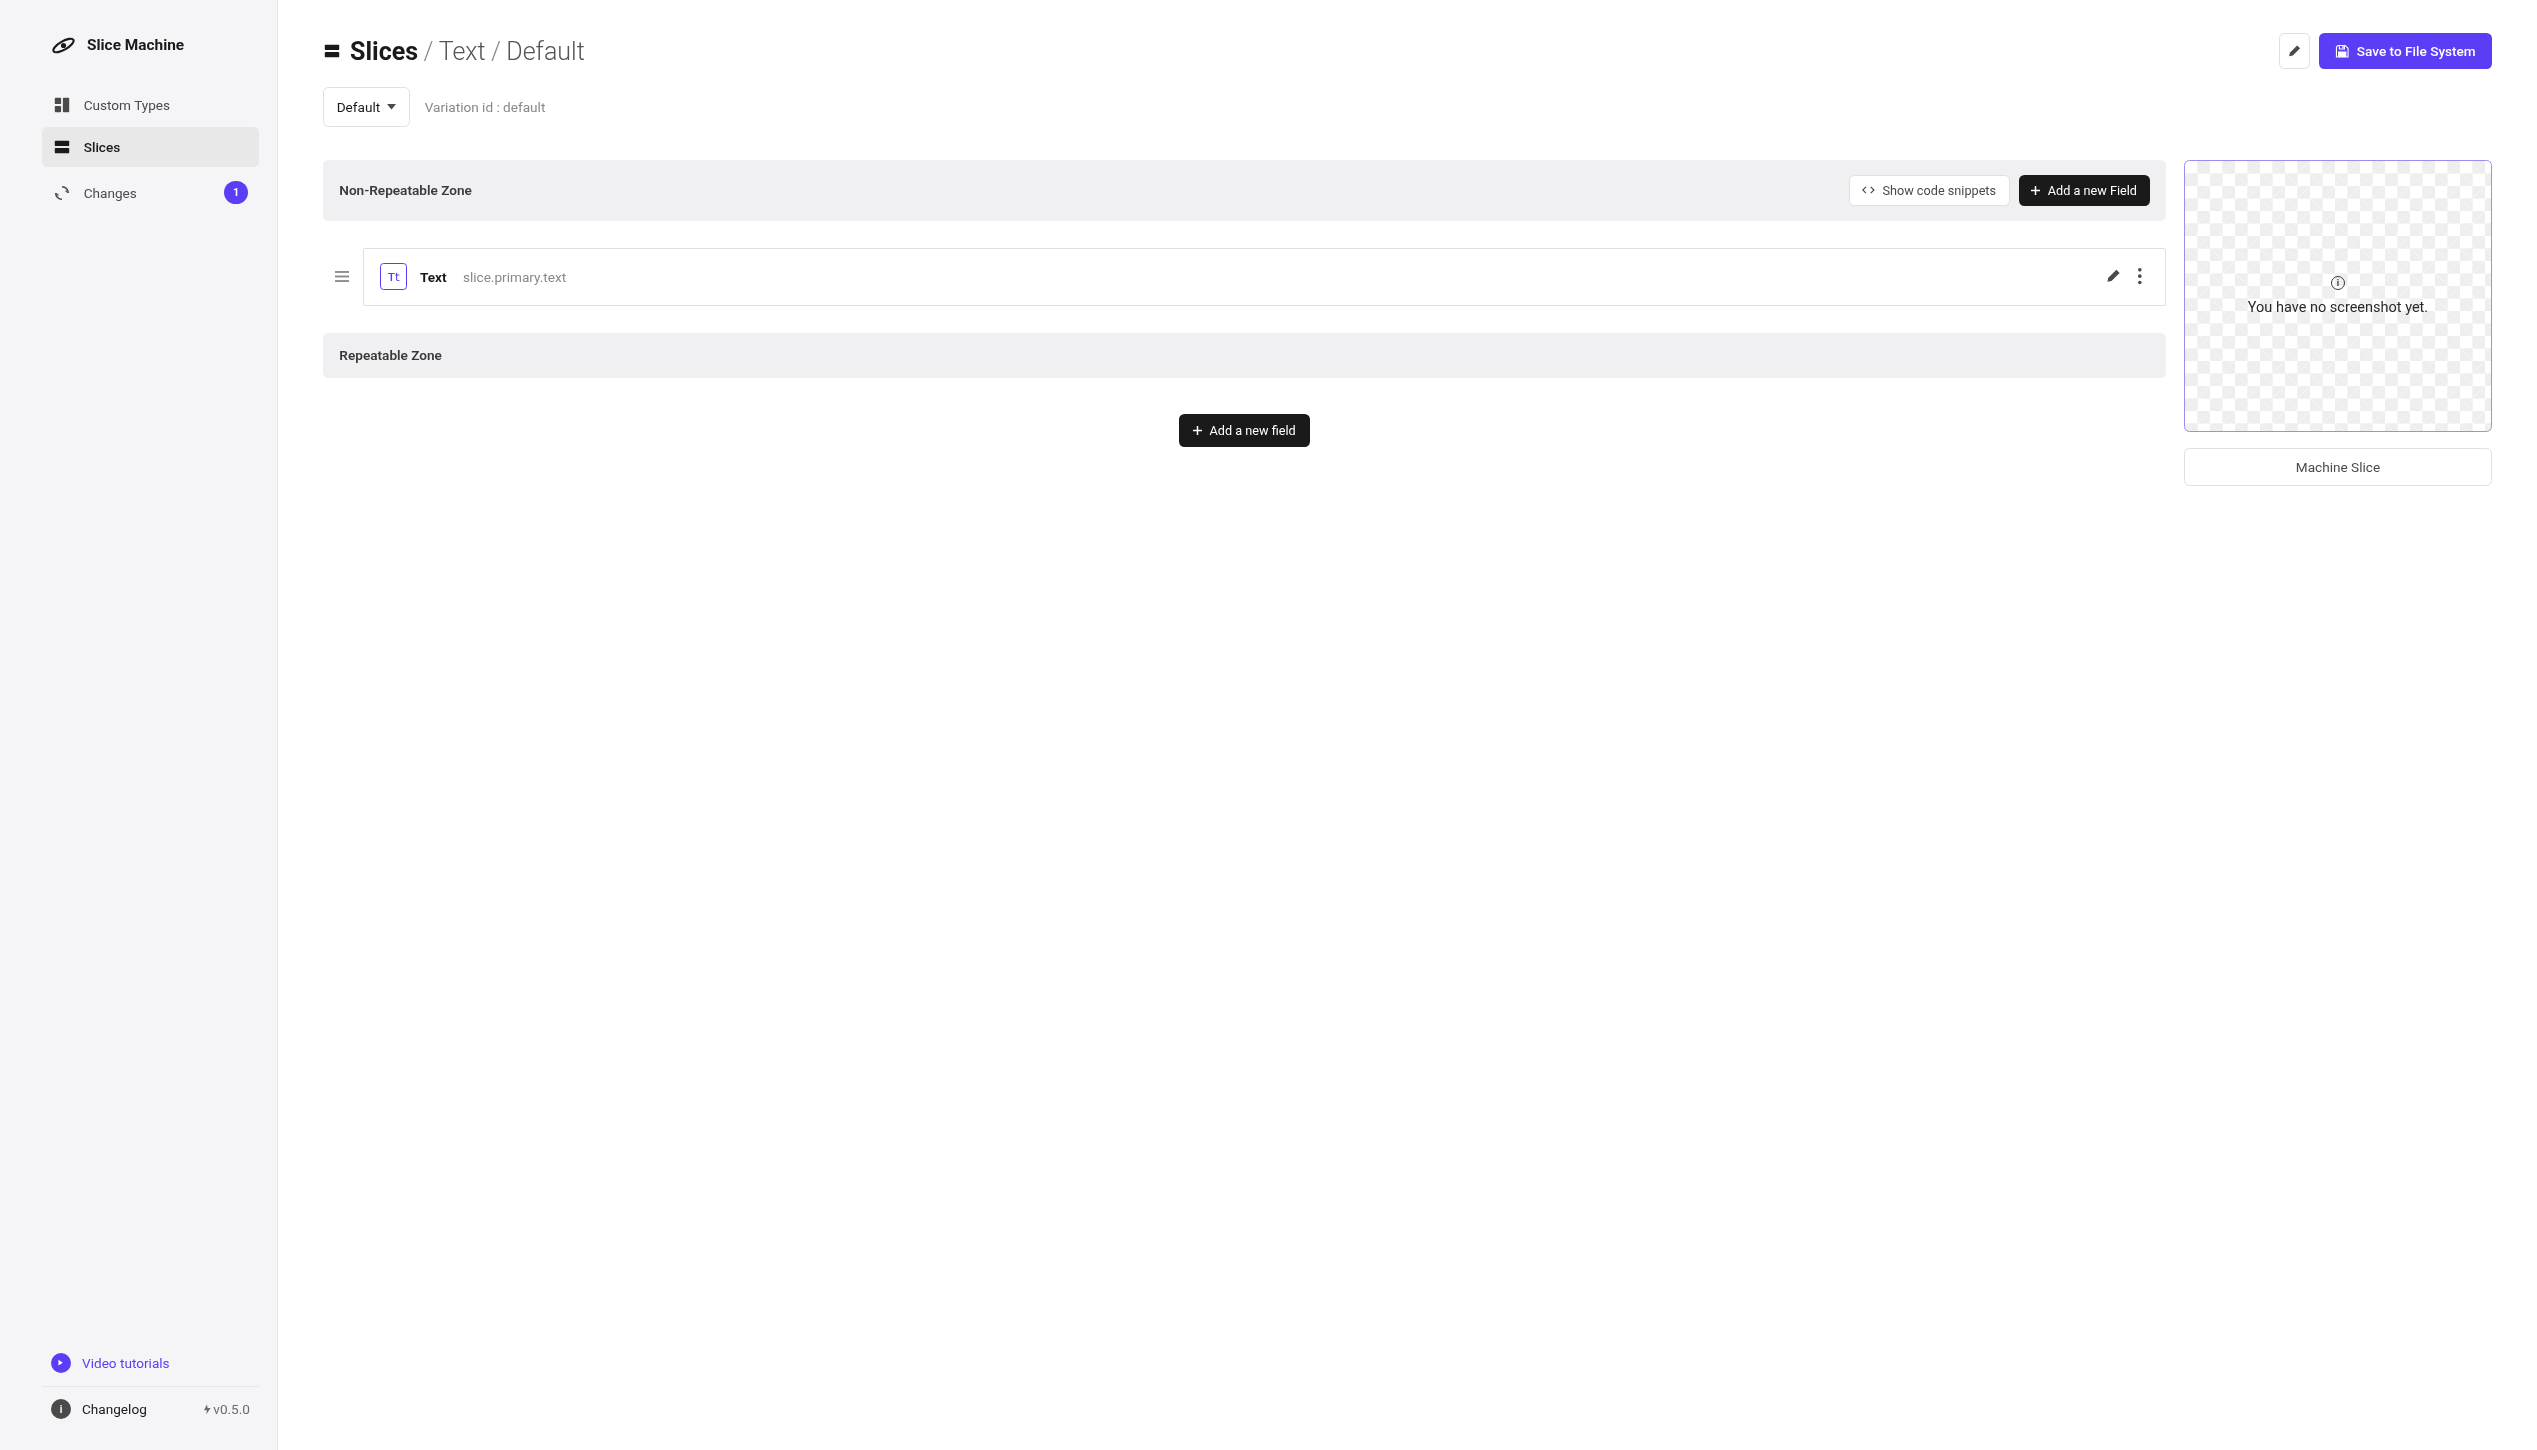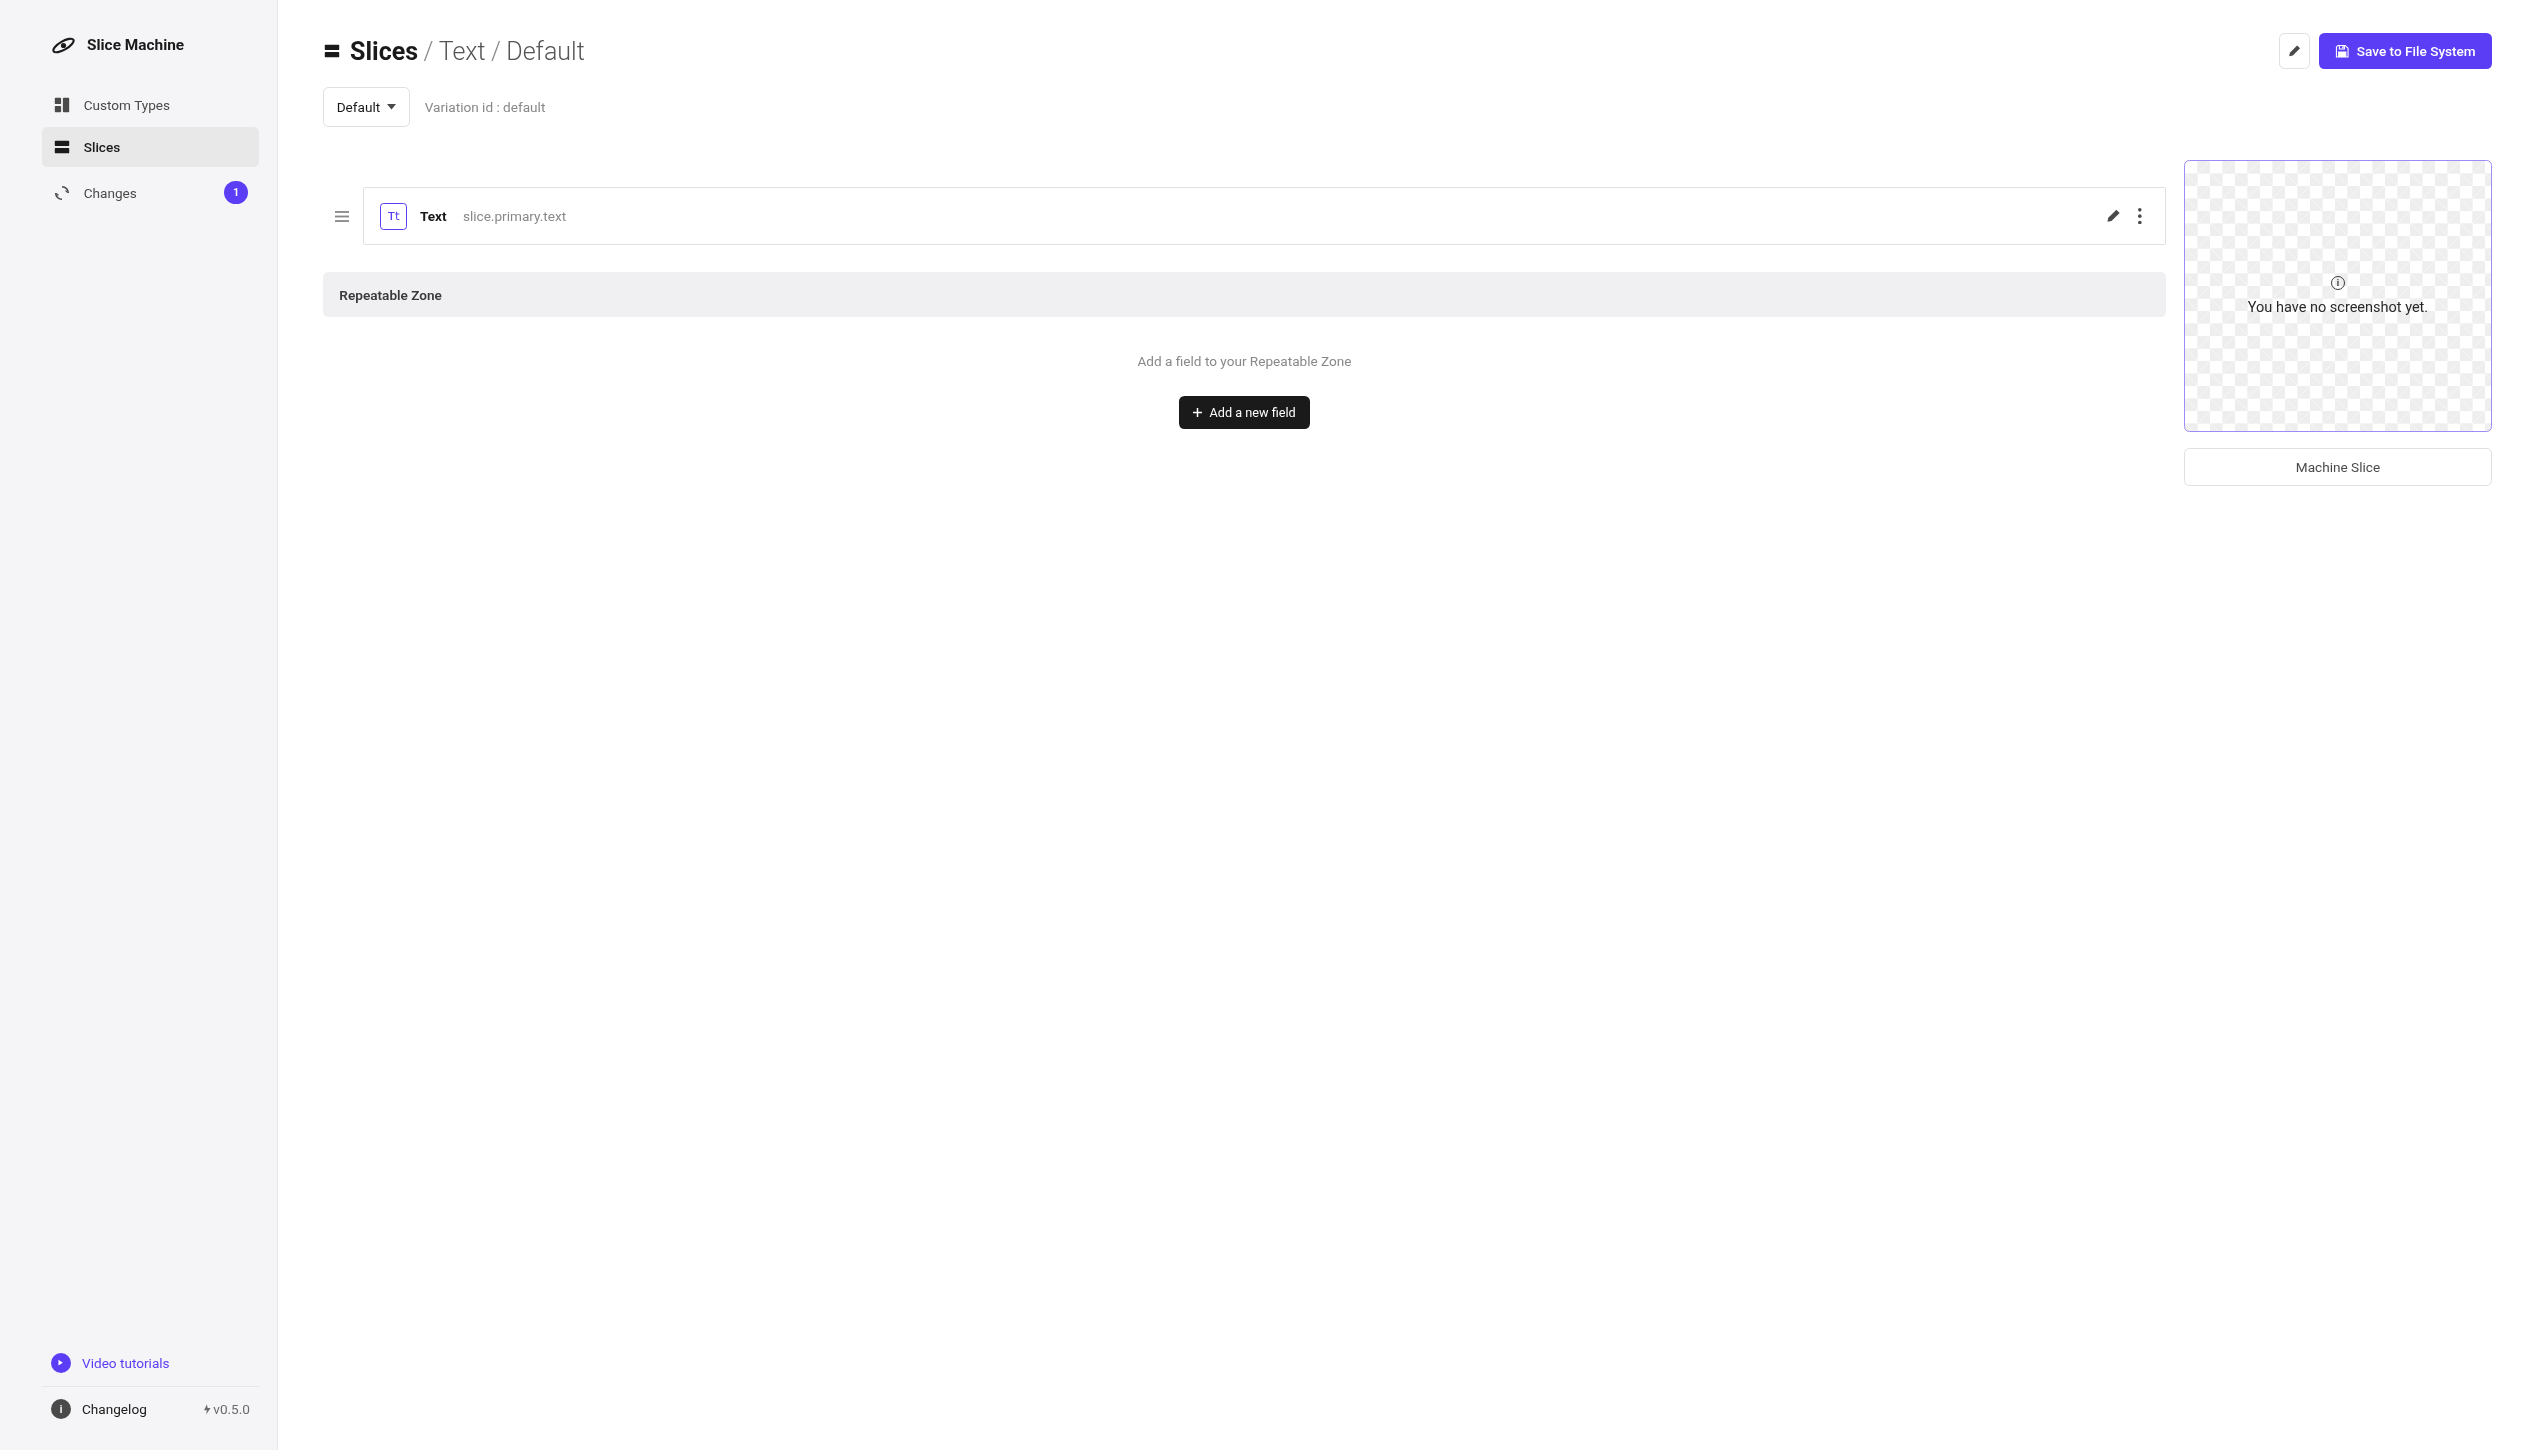--- a/index.html
+++ b/index.html
@@ -596,20 +596,38 @@
       <svg viewBox="0 0 10 6" width="9" height="5.4" fill="#4a4a4a">
         <path d="M0 0 L5 6 L10 0 Z"></path>
       </svg>
     </div>
     <span class="variation-id">Variation id : default</span>
   </div>
 
   <div class="content-columns">
     <div class="left-column">
 
+      <div class="zone-header">
+        <span>Non-Repeatable Zone</span>
+        <div class="zone-header-actions">
+          <button class="outline-button">
+            <svg viewBox="0 0 16 12" width="12.7" height="10" fill="none" stroke="#4a4a4a" stroke-width="1.5">
+              <path d="M5 2 L1 6 L5 10 M11 2 L15 6 L11 10"></path>
+            </svg>
+            <span>Show code snippets</span>
+          </button>
+          <button class="dark-button">
+            <svg viewBox="0 0 12 12" width="9" height="9" fill="white">
+              <rect x="5" y="0" width="2" height="12"></rect>
+              <rect x="0" y="5" width="12" height="2"></rect>
+            </svg>
+            <span>Add a new Field</span>
+          </button>
+        </div>
+      </div>
 
       <div class="field-list">
         <div class="field-row">
           <span class="drag-handle">
             <svg viewBox="0 0 16 12" width="14.5" height="11" fill="#888">
               <rect x="0" y="0" width="16" height="2"></rect>
               <rect x="0" y="5" width="16" height="2"></rect>
               <rect x="0" y="10" width="16" height="2"></rect>
             </svg>
           </span>
@@ -633,21 +651,20 @@
             </div>
           </div>
         </div>
       </div>
 
       <div class="zone-header">
         <span>Repeatable Zone</span>
       </div>
 
       <div class="empty-zone">
-        <div class="empty-zone-subtitle">Add a field to your Repeatable Zone</div>
         <button class="secondary-dark-button">
           <svg viewBox="0 0 12 12" width="9" height="9" fill="white">
             <rect x="5" y="0" width="2" height="12"></rect>
             <rect x="0" y="5" width="12" height="2"></rect>
           </svg>
           <span>Add a new field</span>
         </button>
       </div>
 
     </div>

